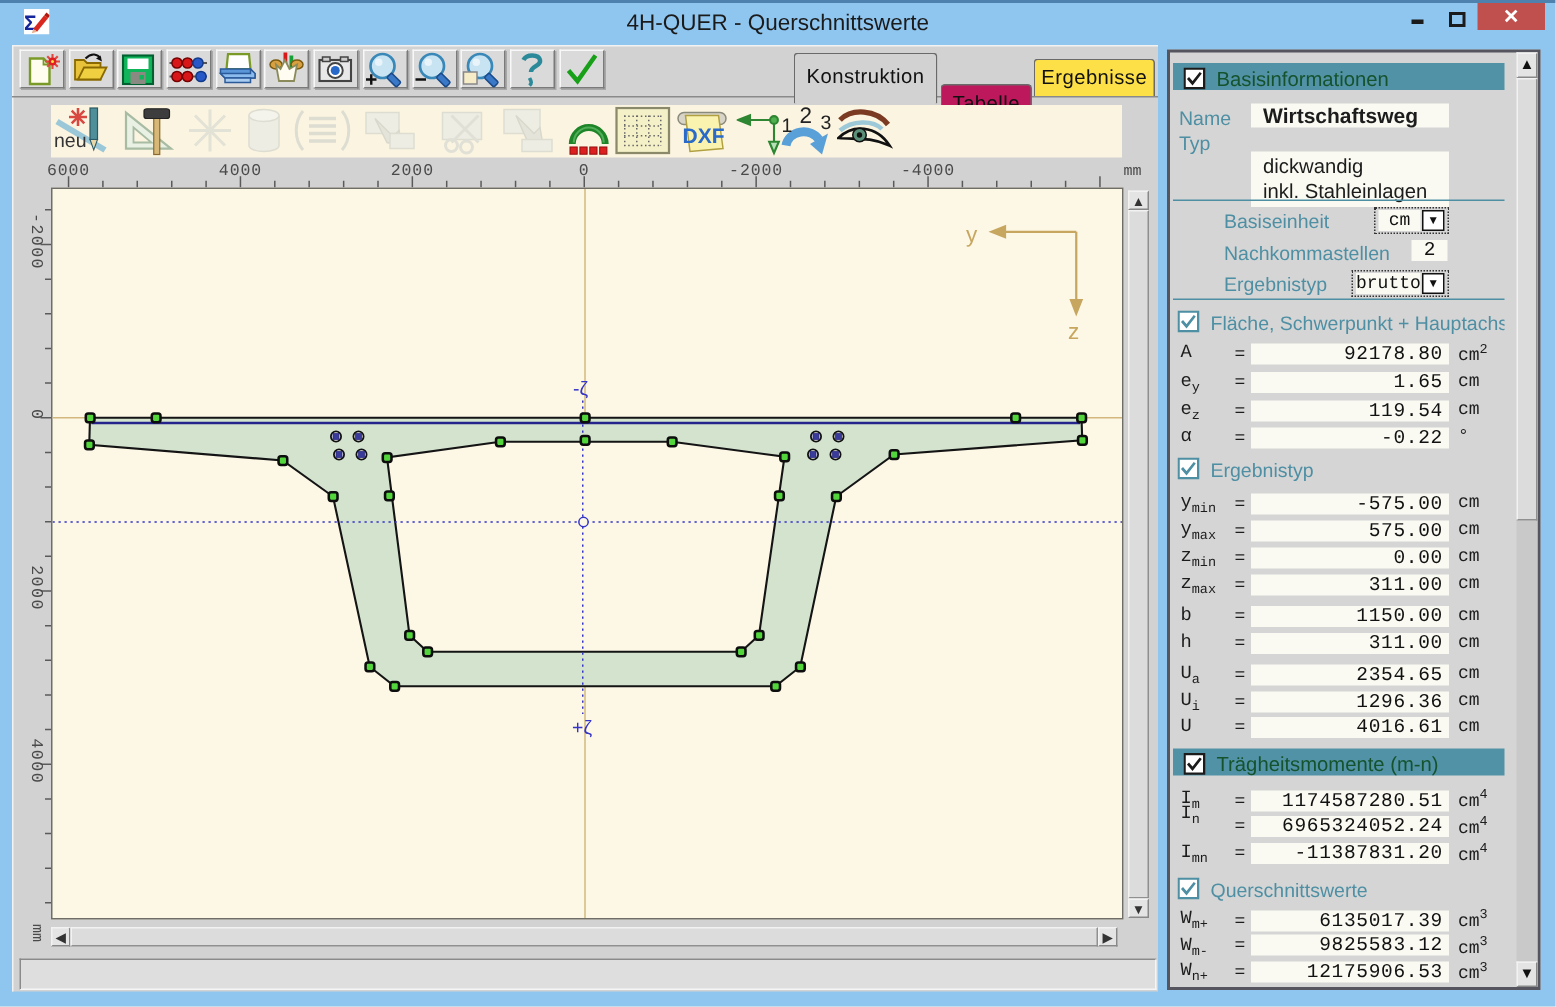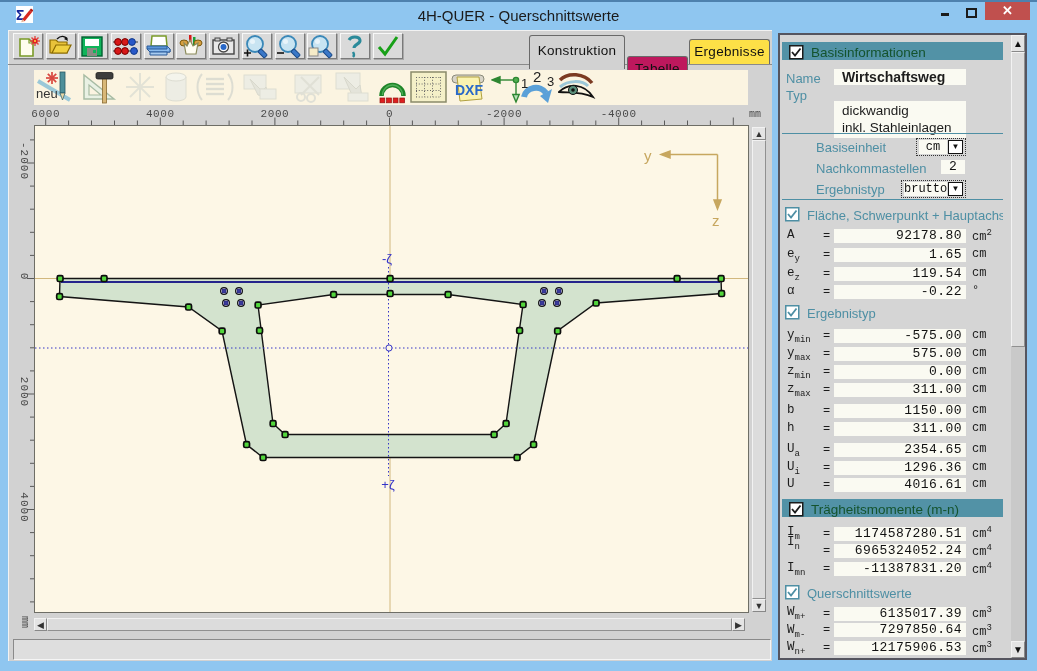--- a/index.html
+++ b/index.html
@@ -486,21 +486,21 @@
 <div class="rlabel" style="top:526px">I<sub>mn</sub></div>
 <div class="req" style="top:527px">=</div>
 <div class="rval" style="top:527px">-11387831.20</div>
 <div class="runit" style="top:526px">cm<sup>4</sup></div>
 <div class="rlabel" style="top:570px">W<sub>m+</sub></div>
 <div class="req" style="top:572px">=</div>
 <div class="rval" style="top:572px">6135017.39</div>
 <div class="runit" style="top:570px">cm<sup>3</sup></div>
 <div class="rlabel" style="top:588px">W<sub>m-</sub></div>
 <div class="req" style="top:588px">=</div>
-<div class="rval" style="top:588px">7297850.64</div>
+<div class="rval" style="top:588px">9825583.12</div>
 <div class="runit" style="top:588px">cm<sup>3</sup></div>
 <div class="rlabel" style="top:605px">W<sub>n+</sub></div>
 <div class="req" style="top:606px">=</div>
 <div class="rval" style="top:606px">12175906.53</div>
 <div class="runit" style="top:605px">cm<sup>3</sup></div>
 <div class="abs" style="left:231px;top:0px;width:14px;height:623px;background:#C9C9C9"></div>
 <div class="sbbtn" style="left:231px;top:0px;width:14px;height:17px;font-size:10px;text-align:center;line-height:16px;color:#111">▲</div>
 <div class="sbthumb" style="left:231px;top:17px;width:14px;height:295px"></div>
 <div class="sbbtn" style="left:231px;top:606px;width:14px;height:17px;font-size:10px;text-align:center;line-height:16px;color:#111">▼</div>
   </div>

